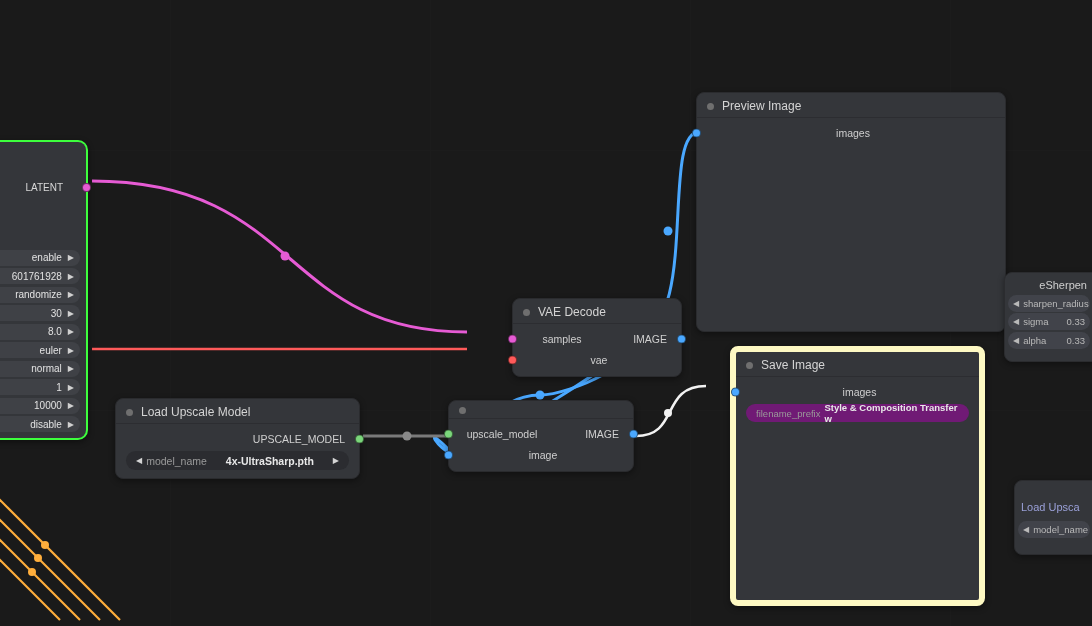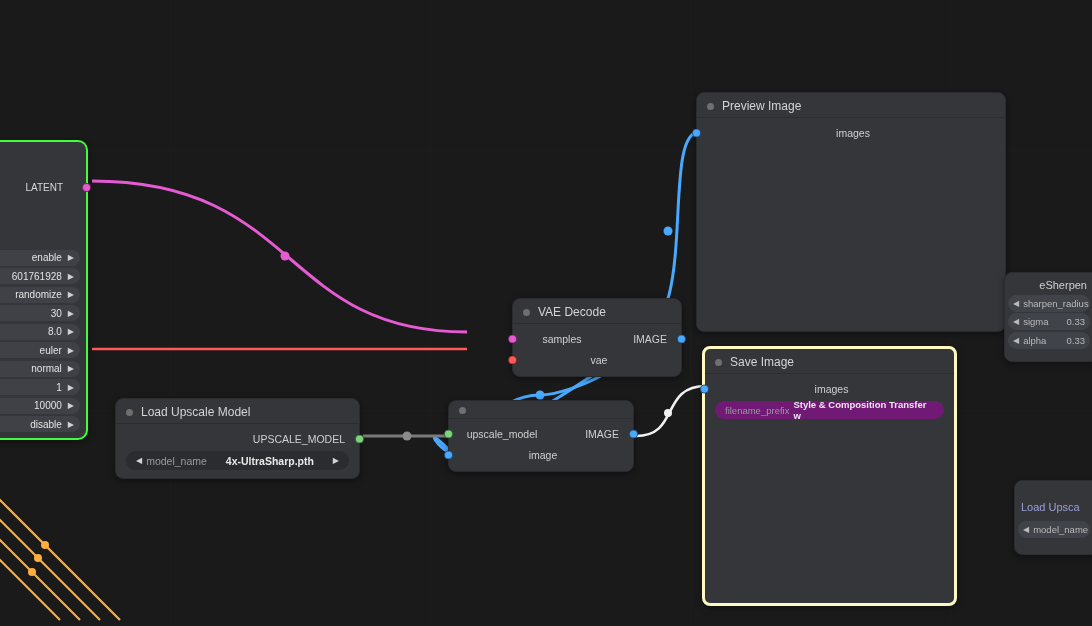--- a/index.html
+++ b/index.html
@@ -25,21 +25,21 @@
   }
   svg.wires { position:absolute; top:0; left:0; width:1092px; height:626px; pointer-events:none; }
   .node {
     position: absolute;
     background: #34363a;
     border: 1px solid #2a2b2e;
     border-radius: 8px;
     box-shadow: 0 2px 6px rgba(0,0,0,.4);
     display:flex; flex-direction:column;
   }
-  .node.sel { border:3px solid #fef9c3; }
+  .node.sel { border:6px solid #fef9c3;margin-left:28px; }
   .node-title {
     display:flex; align-items:center; gap:8px;
     padding:6px 2px 4px 10px;
     color:#d4d4d4; font-size:12px;
     border-bottom:1px solid rgba(0,0,0,.15);
     cursor: move;
   }
   .node-title .dot { width:7px; height:7px; border-radius:50%; background:#6f6f6f; }
   .node-body { position:relative; padding:6px 10px 8px 10px; display:flex; flex-direction:column; gap:4px; }
   .slot { display:flex; align-items:center; height:17px; font-size:10.5px; color:#cfcfcf; position:relative; }

